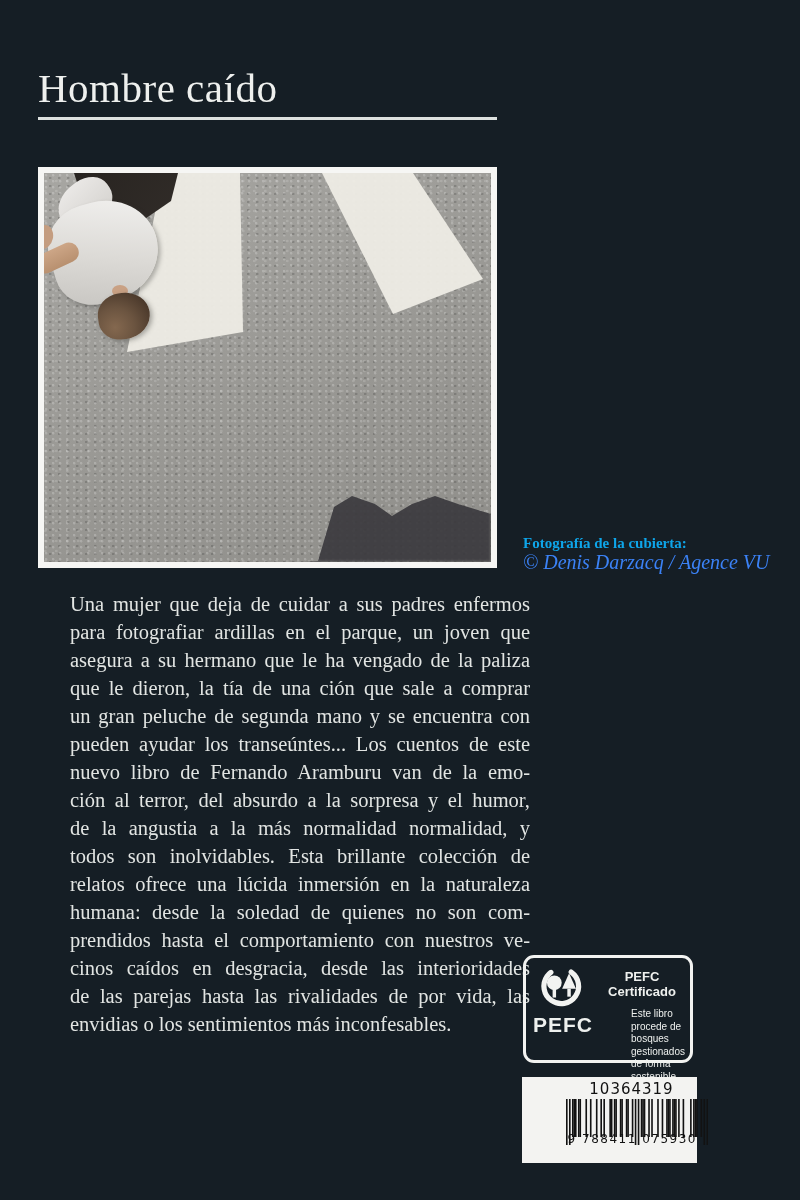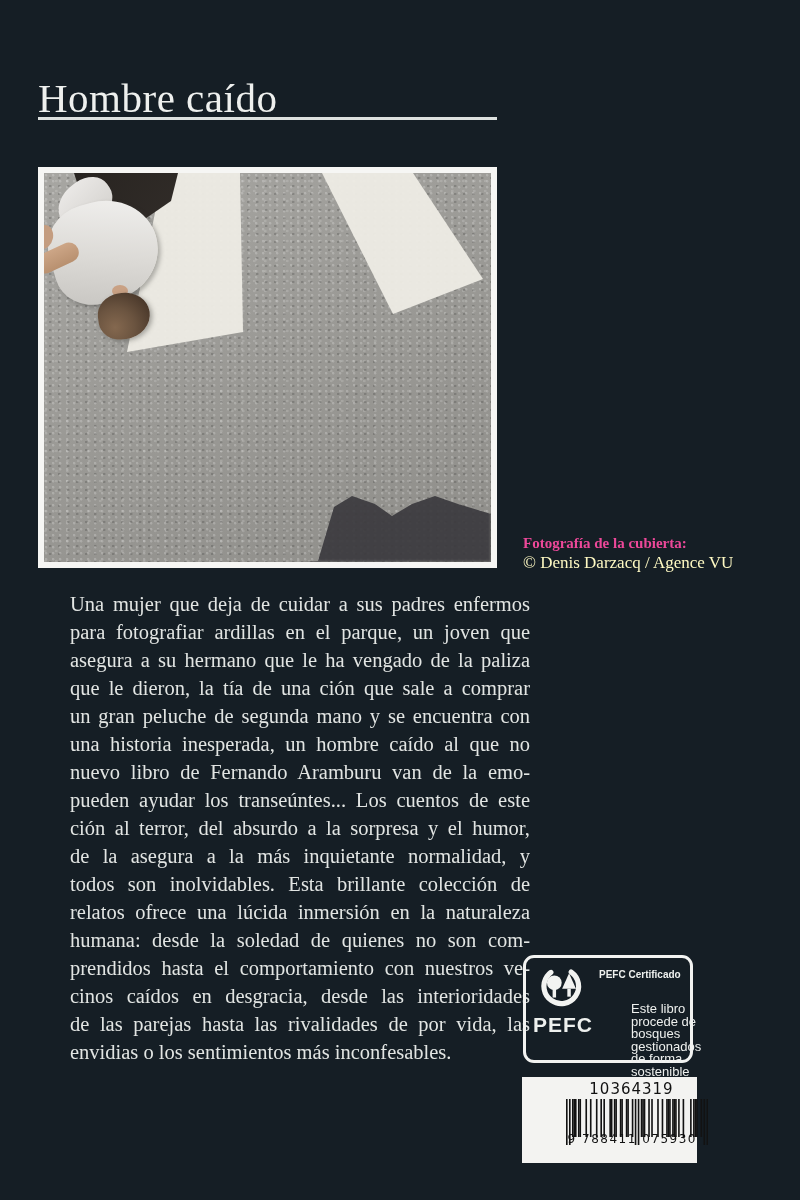--- a/index.html
+++ b/index.html
@@ -7,21 +7,21 @@
     position:relative;
     width:800px;height:1200px;
     background:#151e25;
     overflow:hidden;
     font-family:"Liberation Serif", serif;
     color:#e4e7e5;
   }
 
   
   .title{
-    position:absolute;left:38px;top:74px;
+    position:absolute;left:38px;top:64px;
     font-size:41px;font-weight:400;letter-spacing:.5px;
     color:#eef0ee;
   }
   .title-rule{
     position:absolute;left:38px;top:117px;
     width:459px;height:3px;background:#dde1df;
   }
 
   
   .photo-frame{
@@ -83,22 +83,22 @@
   .head{
     position:absolute;left:54px;top:120px;width:52px;height:46px;
     background:radial-gradient(circle at 30% 72%,#84684f 0%,#6b5440 40%,#463528 85%);
     border-radius:48% 52% 55% 45%;
     transform:rotate(-8deg);
     box-shadow:2px 2px 5px rgba(70,70,66,.45);
   }
 
   
   .credit{position:absolute;left:523px;top:534px;line-height:19px;}
-  .credit-label{font-size:15px;font-weight:700;color:#ec4899;}
-  .credit-value{font-size:17px;color:#fef9c3;}
+  .credit-label{font-size:15px;font-weight:700;color:#0ea5e9;}
+  .credit-value{font-size:20px;color:#3b82f6;font-style:italic;}
 
   
   .blurb{
     position:absolute;left:38px;top:590px;width:460px;
     font-size:20.5px;line-height:28px;color:#e2e5e3;margin-left:32px;
   }
   .blurb-line{text-align:justify;text-align-last:justify;white-space:normal;}
   .blurb-line:last-child{text-align-last:left;}
 
   
@@ -108,22 +108,22 @@
     box-sizing:border-box;padding:6px 9px 5px 7px;
     color:#eef0ee;
     font-family:"Liberation Sans", sans-serif;
     display:flex;flex-direction:column;
   }
   .pefc-top{display:flex;flex:1;}
   .pefc-left{width:66px;display:flex;flex-direction:column;align-items:center;}
   .pefc-logo{width:52px;height:48px;}
   .pefc-word{font-size:21px;font-weight:700;letter-spacing:1px;line-height:1;margin-top:2px;}
   .pefc-right{flex:1;padding-left:6px;padding-top:5px;}
-  .pefc-heading{font-size:10px;font-weight:700;margin-bottom:23px;}
-  .pefc-body{font-size:13px;line-height:12.5px;margin-left:32px;}
+  .pefc-heading{font-size:13px;font-weight:700;margin-bottom:9px;text-align:center;}
+  .pefc-body{font-size:10px;line-height:12.5px;margin-left:32px;}
   .pefc-bottom{display:flex;justify-content:space-between;align-items:flex-end;
     font-size:8.5px;padding:4px 2px 1px 2px;}
 
   
   .barcode-label{
     position:absolute;left:522px;top:1077px;width:175px;height:86px;
     background:#f3f3f1;color:#121212;
     font-family:"DejaVu Sans", sans-serif;
     box-sizing:border-box;padding-top:3px;
     text-align:center;
@@ -163,25 +163,24 @@
     <div class="credit-label">Fotografía de la cubierta:</div>
     <div class="credit-value">© Denis Darzacq / Agence VU</div>
   </div>
 
   <div class="blurb">
       <div class="blurb-line">Una mujer que deja de cuidar a sus padres enfermos</div>
       <div class="blurb-line">para fotografiar ardillas en el parque, un joven que</div>
       <div class="blurb-line">asegura a su hermano que le ha vengado de la paliza</div>
       <div class="blurb-line">que le dieron, la tía de una ción que sale a comprar</div>
       <div class="blurb-line">un gran peluche de segunda mano y se encuentra con</div>
-      <div class="blurb-line">una historia inesperada, un hombre caído al que no</div>
+      <div class="blurb-line">pueden ayudar los transeúntes... Los cuentos de este</div>
       <div class="blurb-line">nuevo libro de Fernando Aramburu van de la emo-</div>
-      <div class="blurb-line">pueden ayudar los transeúntes... Los cuentos de este</div>
       <div class="blurb-line">ción al terror, del absurdo a la sorpresa y el humor,</div>
-      <div class="blurb-line">de la asegura a la más inquietante normalidad, y</div>
+      <div class="blurb-line">de la angustia a la más normalidad normalidad, y</div>
       <div class="blurb-line">todos son inolvidables. Esta brillante colección de</div>
       <div class="blurb-line">relatos ofrece una lúcida inmersión en la naturaleza</div>
       <div class="blurb-line">humana: desde la soledad de quienes no son com-</div>
       <div class="blurb-line">prendidos hasta el comportamiento con nuestros ve-</div>
       <div class="blurb-line">cinos caídos en desgracia, desde las interioridades</div>
       <div class="blurb-line">de las parejas hasta las rivalidades de por vida, las</div>
       <div class="blurb-line">envidias o los sentimientos más inconfesables.</div>
     </div>
 
   <div class="pefc-box">

